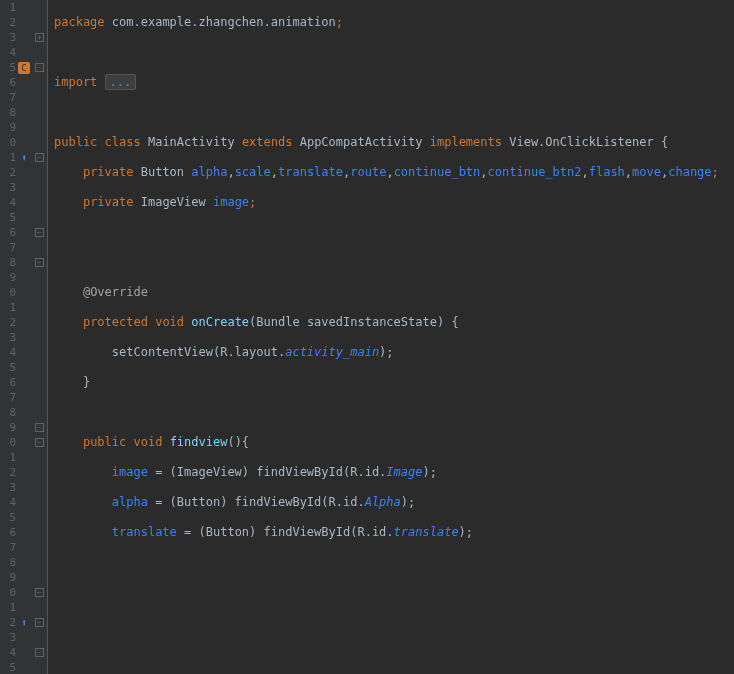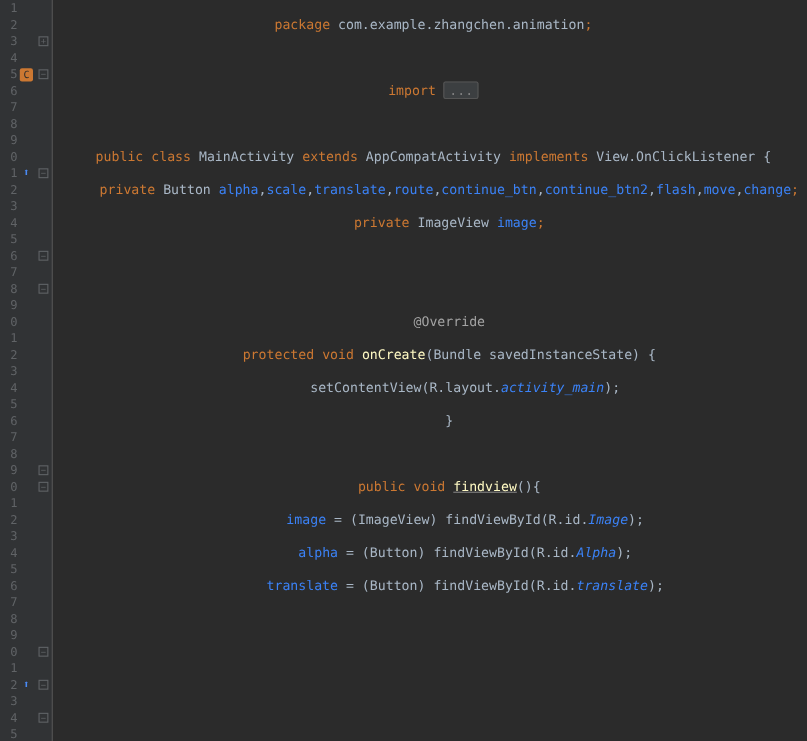--- a/index.html
+++ b/index.html
@@ -61,28 +61,27 @@
   line-height: 7px;
   text-align: center;
   cursor: pointer;
 }
 .editor {
   flex: 1;
   padding-left: 6px;
   line-height: 15px;
   white-space: pre;
   position: relative;
-  text-align: center;
 }
 .editor .row { height: 15px; display: block; }
 .kw { color: #cc7832; }
-.method { color: #fef9c3; }
+.method { color: #7dd3fc; }
 .field { color: #3b82f6; }
 .comment { color: #a3a3a3; }
-.underline { text-decoration: underline; text-decoration-color: #808080; }
+.underline { text-decoration-color: #808080; }
 .fold-box { 
   background: #3c3f41; 
   border: 1px solid #555; 
   padding: 0 4px; 
   border-radius: 2px;
   color: #808080;
 }
 </style>
 </head>
 <body>

